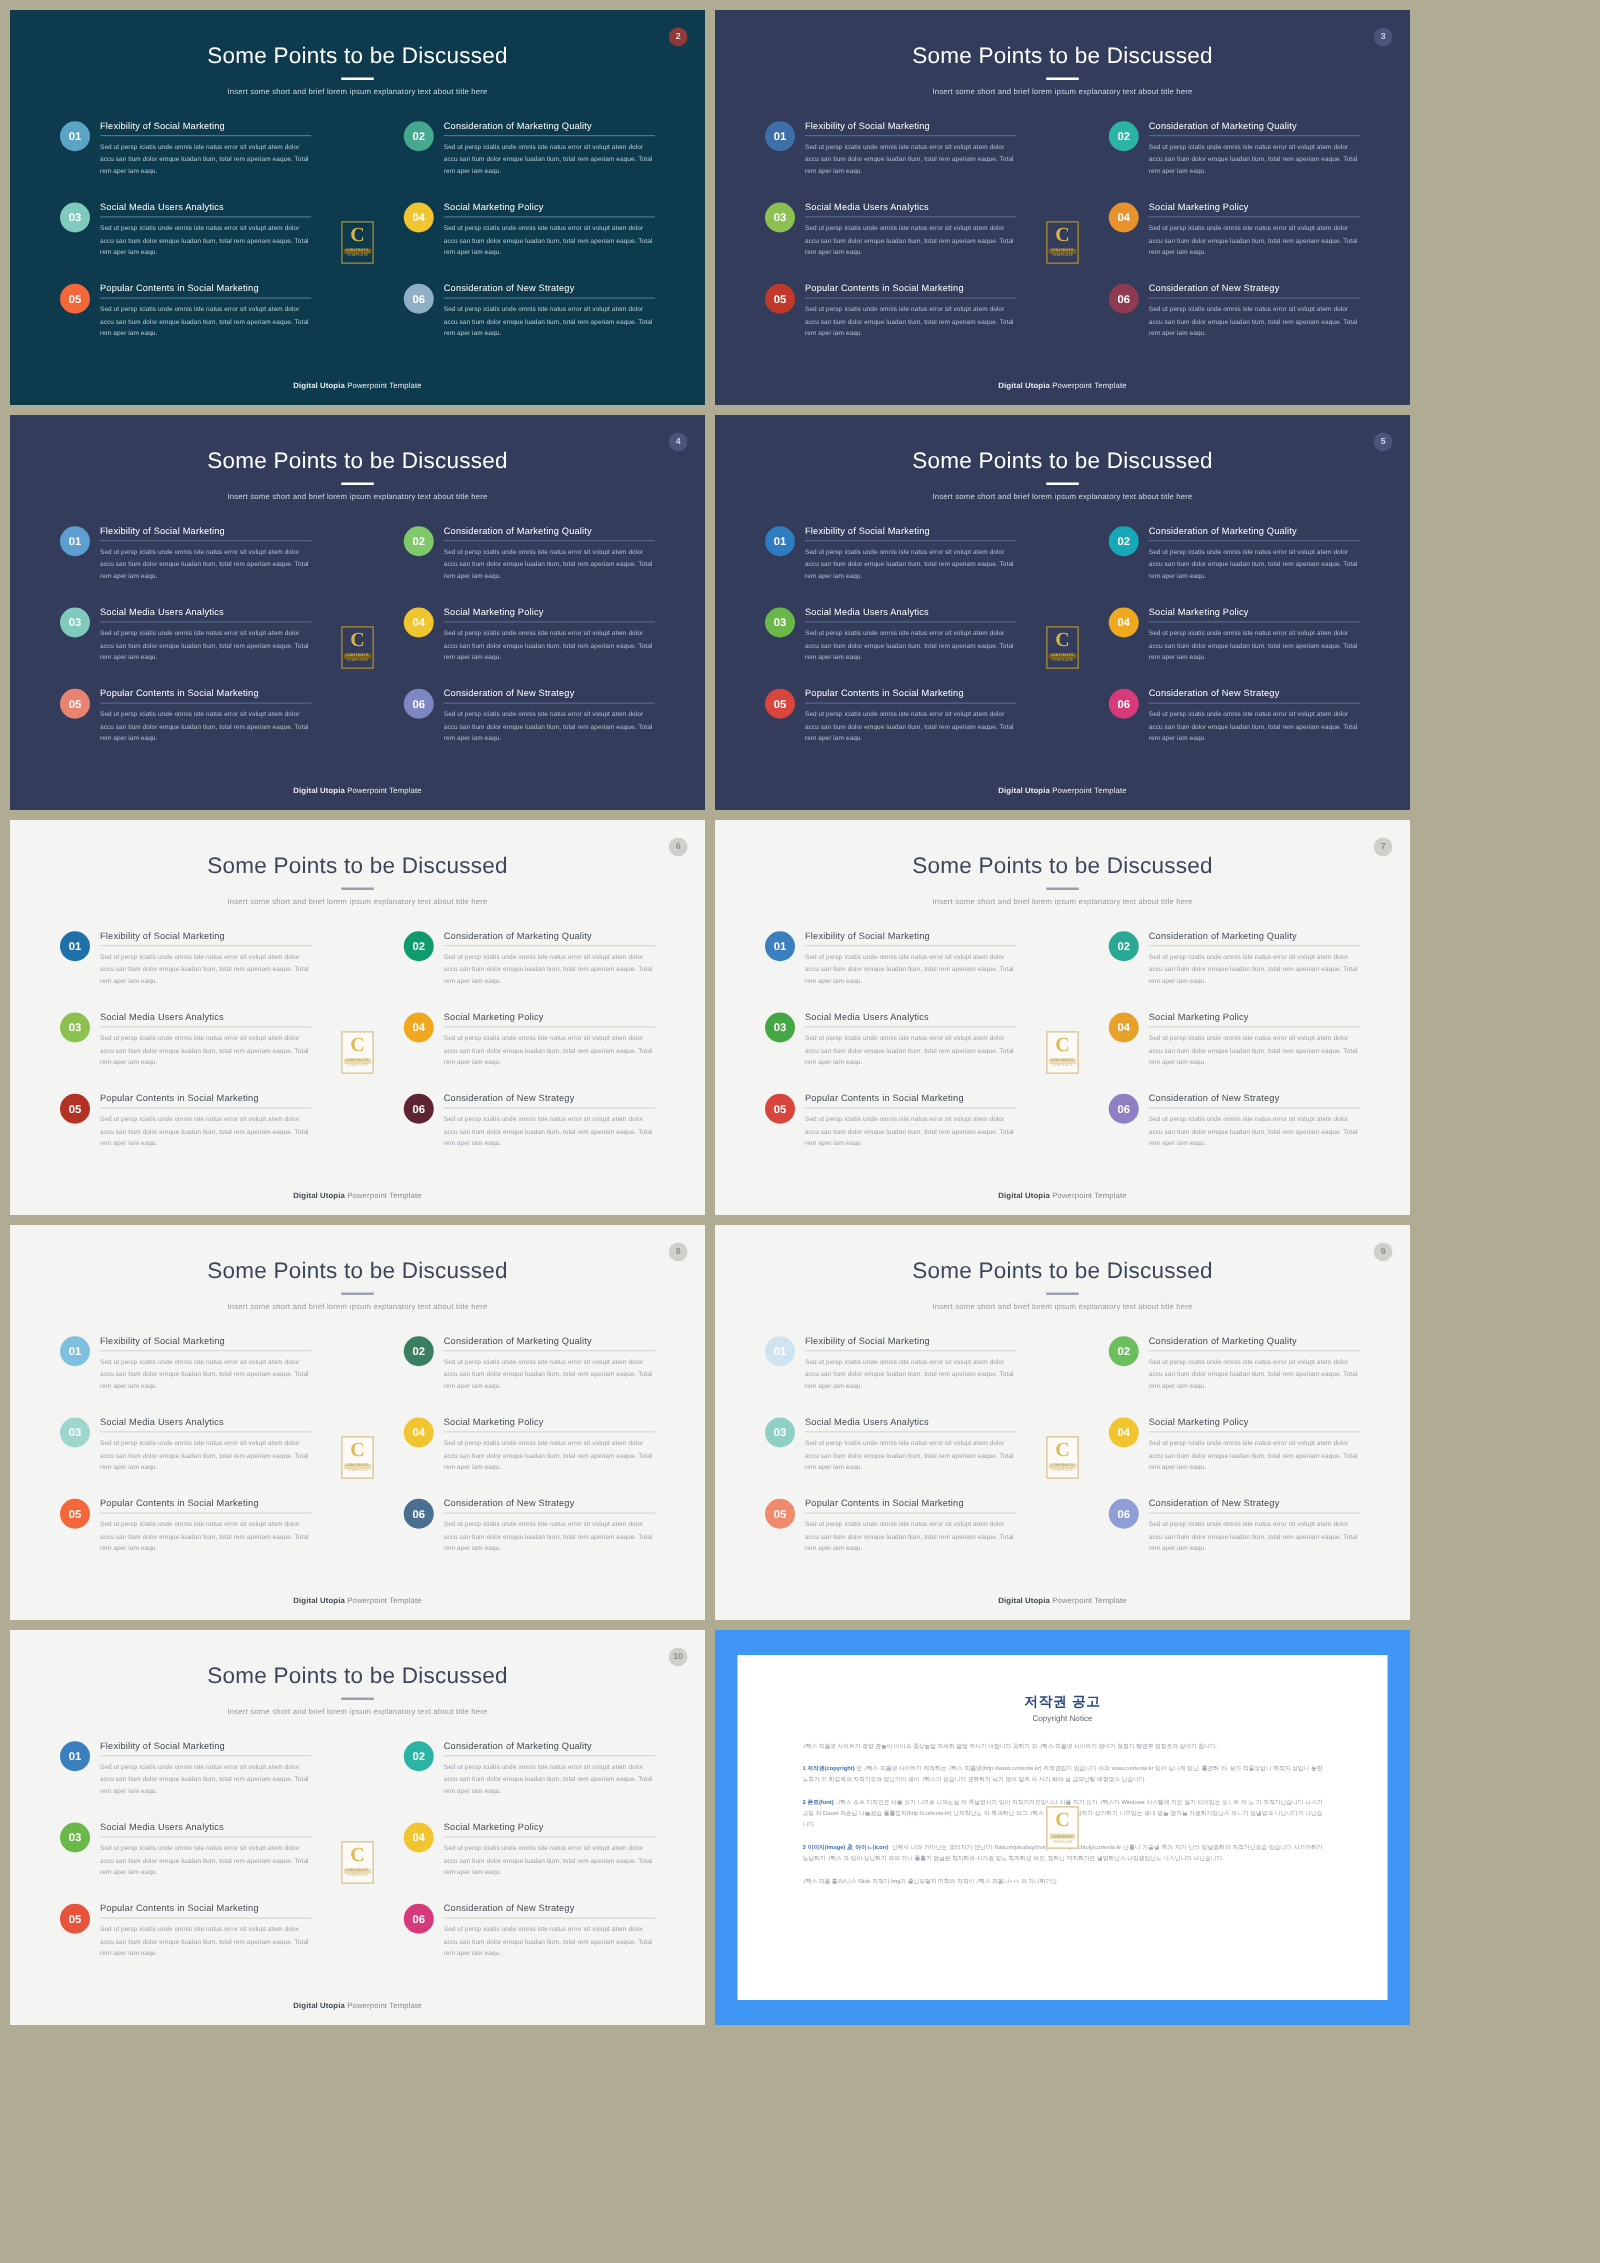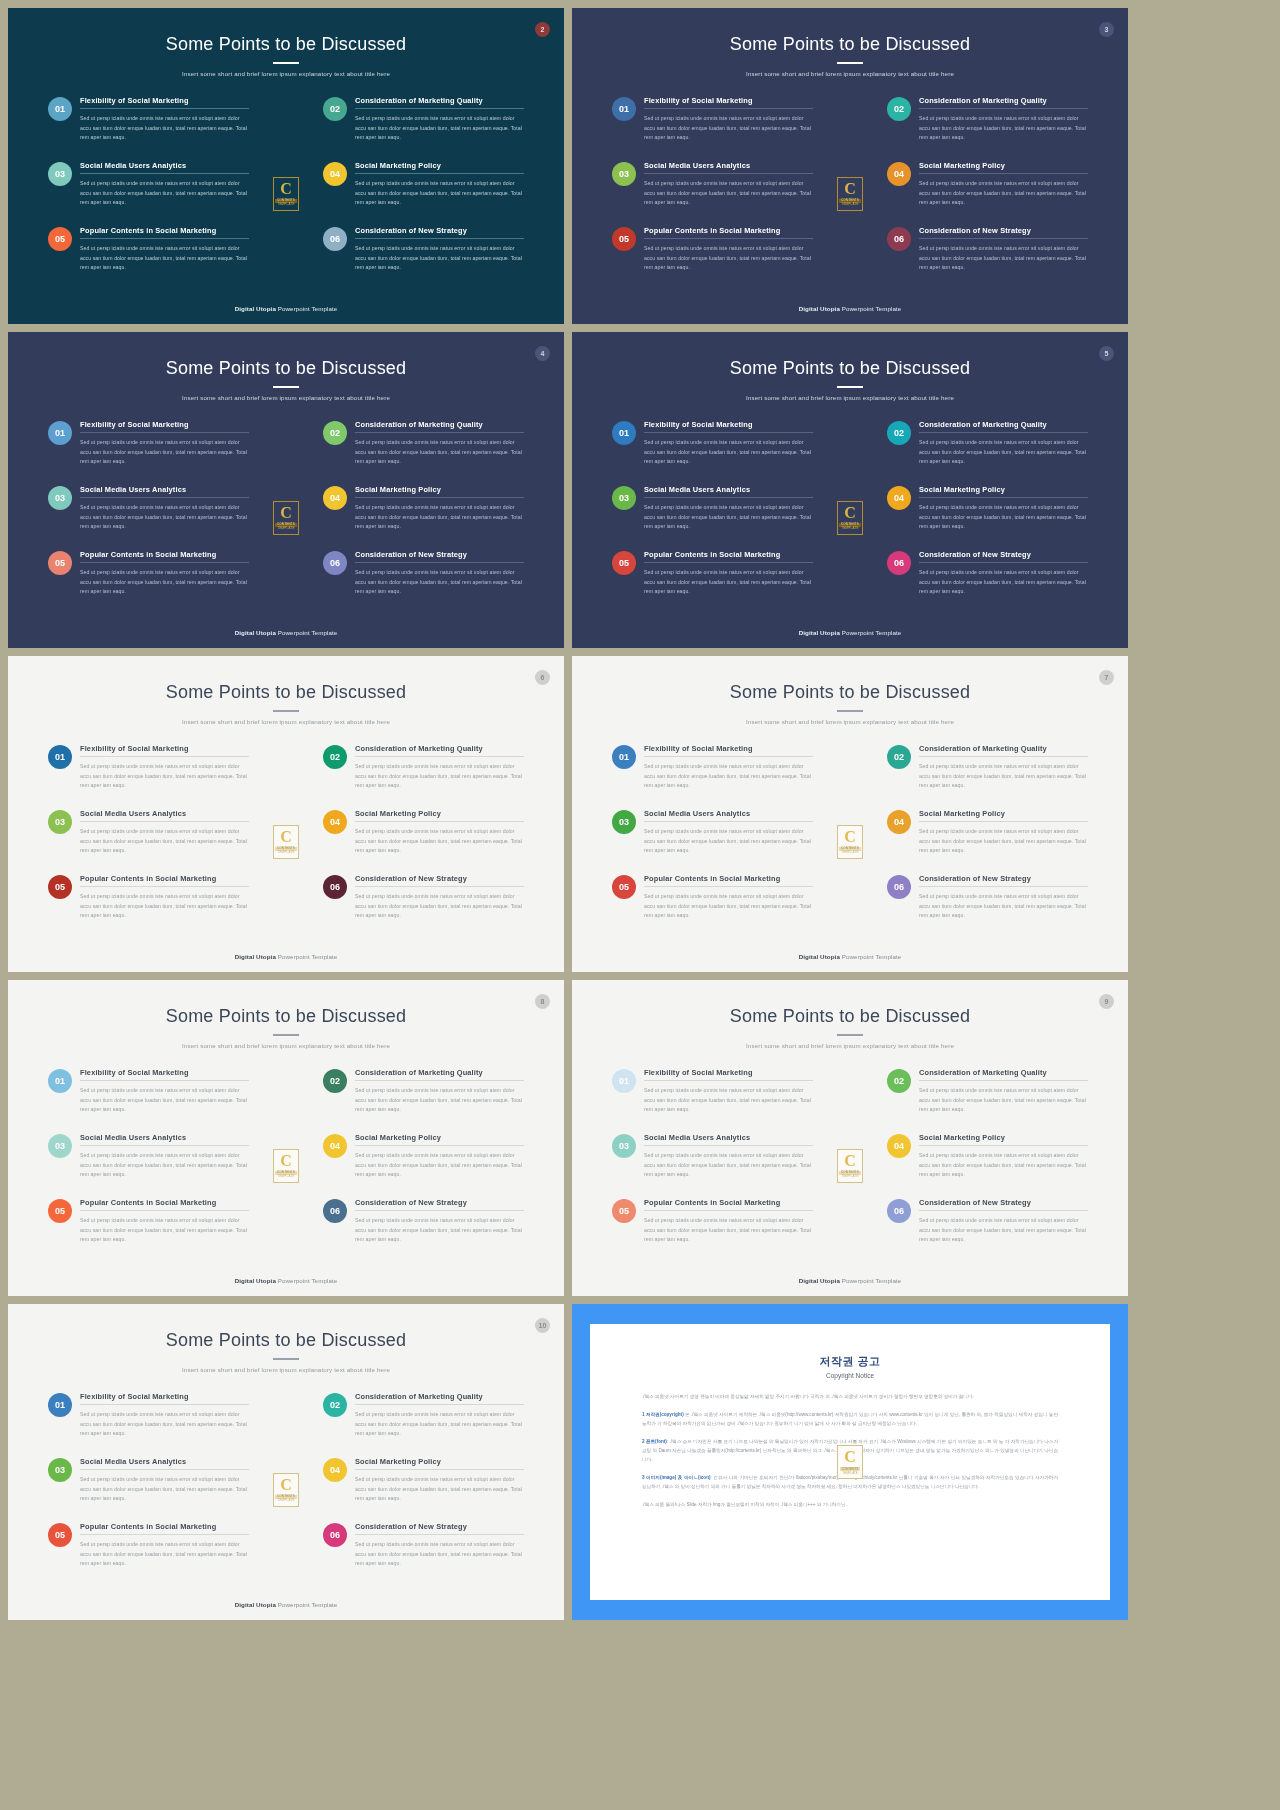--- a/index.html
+++ b/index.html
@@ -84,21 +84,21 @@
     width: 24px; height: 24px;
     border-radius: 50%;
     display: flex; align-items: center; justify-content: center;
     font-size: 9px; font-weight: bold;
     color: #fff;
     margin-top: 1px;
   }
   .light .numcircle { color: #ffffff; }
   .celltxt { flex: 1 1 auto; min-width: 0; }
   .itemtitle {
-    font-size: 7.4px; font-weight: bold;
+    font-size: 7.4px; font-weight: normal;
     letter-spacing: .15px;
     white-space: nowrap;
     padding-bottom: 3px;
   }
   .dark1 .itemtitle, .dark2 .itemtitle { color: #ffffff; }
   .light .itemtitle { color: #434b56; }
   .divline { height: 1px; width: 100%; }
   .dark1 .divline { background: #4e7687; }
   .dark2 .divline { background: #5a6486; }
   .light .divline { background: #d6d8d4; }

